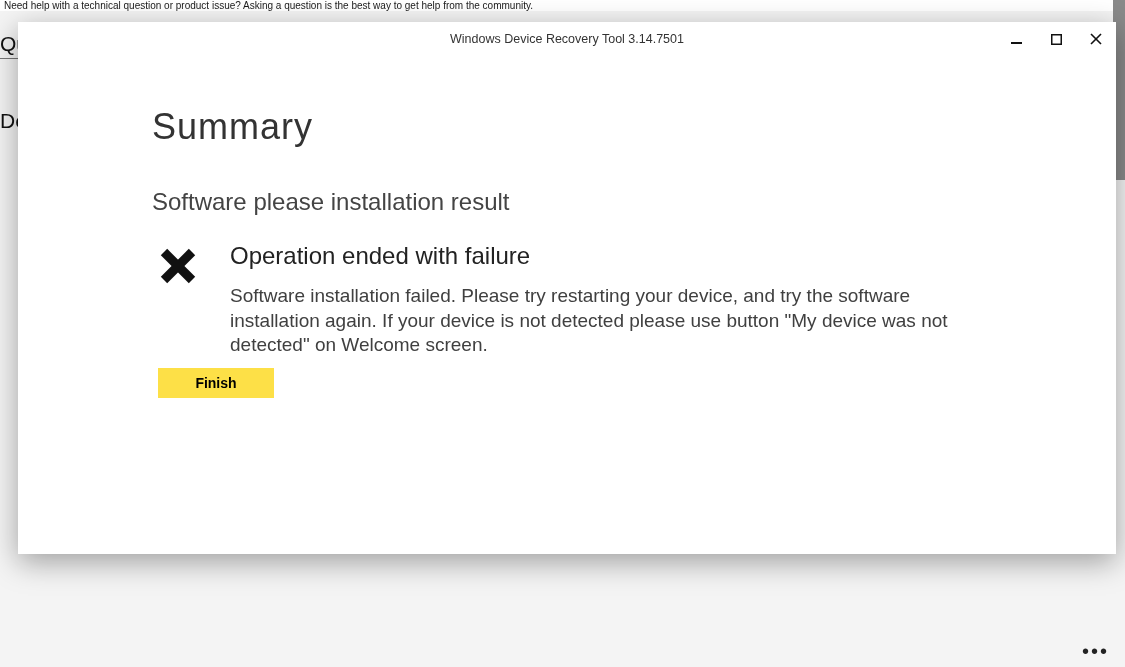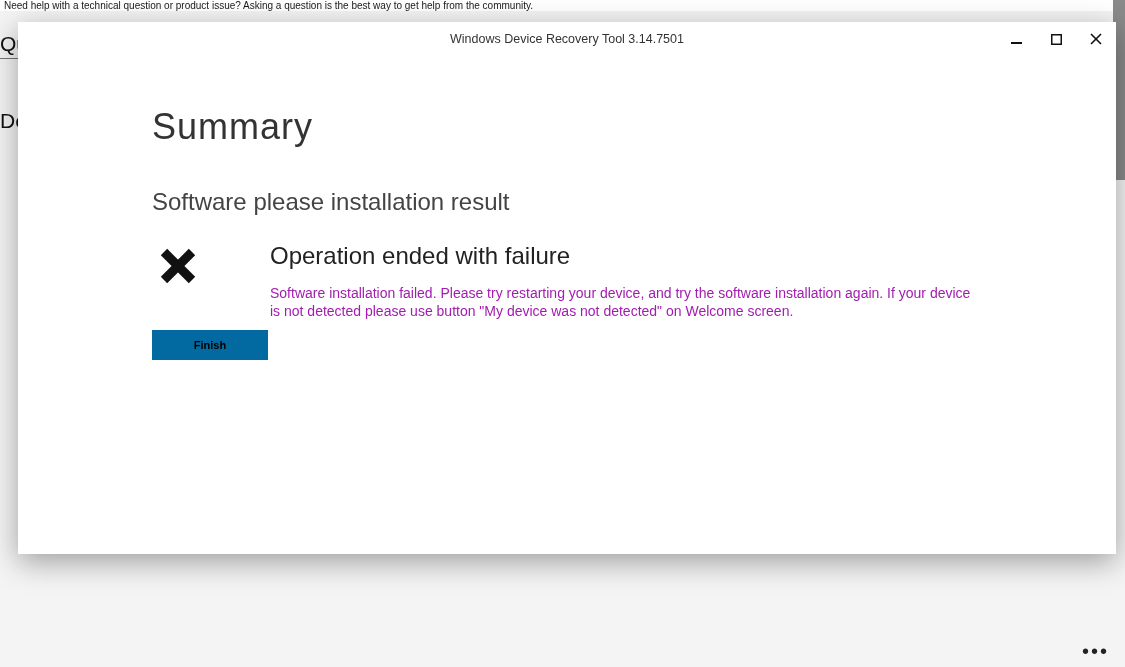--- a/index.html
+++ b/index.html
@@ -110,40 +110,41 @@
       display:flex;
       align-items:flex-start;
       column-gap: 28px;
     }
     .result-icon {
       flex: 0 0 44px;
       margin-top:4px;
       margin-left:6px;
     }
     .result-icon svg { width:40px; height:40px; }
-    .result-text { flex:1;margin-left:40px; }
+    .result-text { flex:1; }
     .result-title {
       font-size:24px;
       font-weight:400;
       color:#222;
       margin-bottom:14px;
     }
     .result-desc {
-      font-size:14px;
+      font-size:19px;
       line-height:1.3;
-      color:#a21caf;
+      color:#404040;
       max-width: 770px;
     }
     .finish-btn {
       display:inline-block;
       margin-top:10px;
+      margin-left:6px;
       width:116px; height:30px;
-      background:#0369a1;
+      background:#fde047;
       border:none;
-      font-size:11px;
+      font-size:14px;
       font-weight:600;
       color:#000;
       cursor:pointer;
       font-family:inherit;
     }
   </style>
 </head>
 <body>
 
 <div class="bg">

